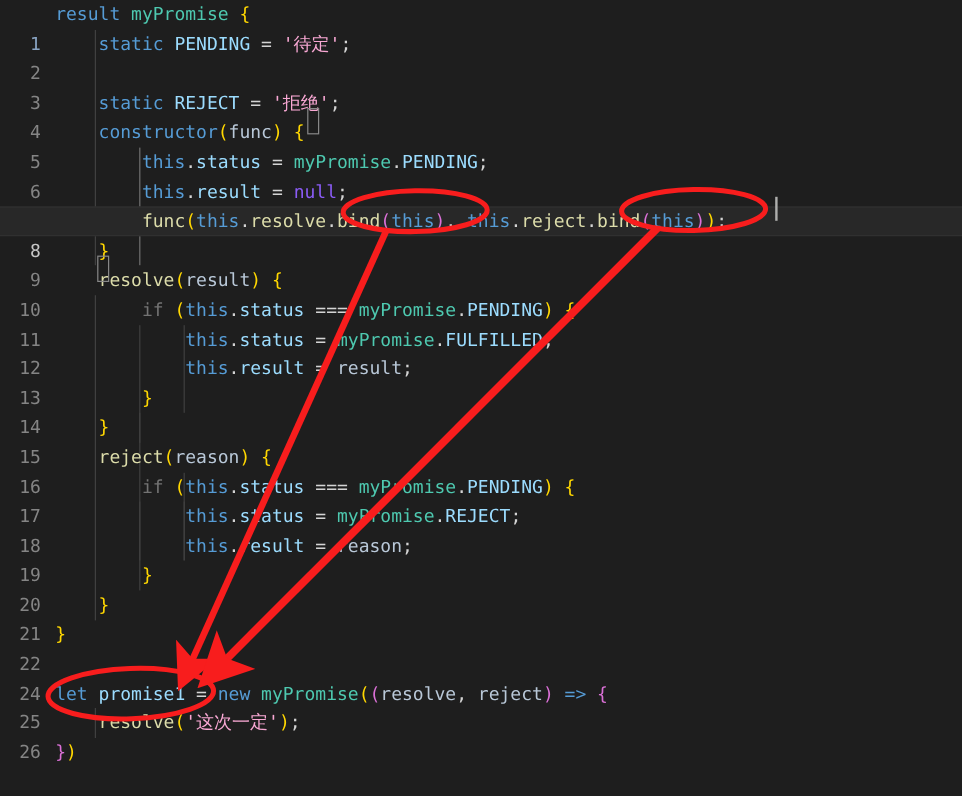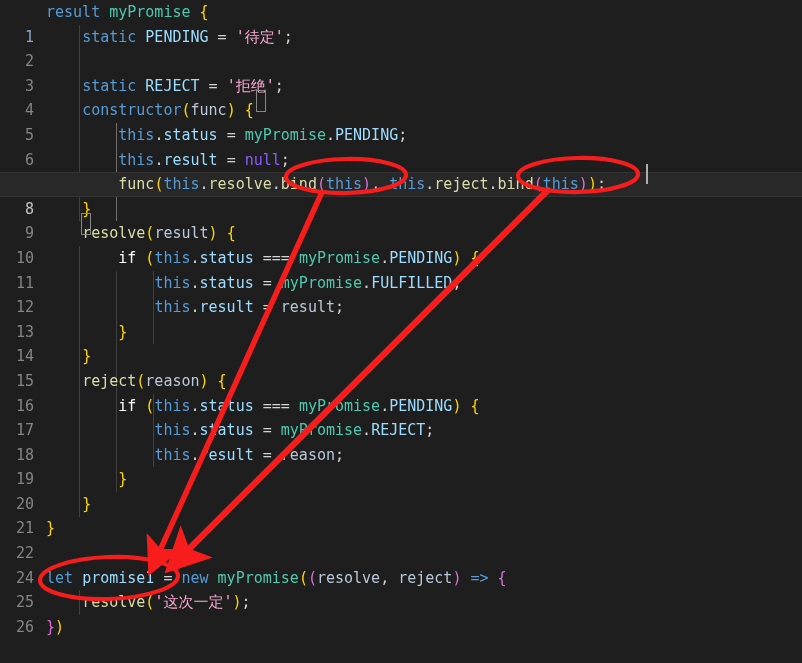--- a/index.html
+++ b/index.html
@@ -48,21 +48,21 @@
   .row.first .gutter-num { color: #8aa5c4; }
   .code {
     position: absolute;
     left: 46px;
     top: 0;
     line-height: 24.6px;
     color: #d4d4d4;
   }
   
   .kw    { color: #569cd6; }  
-  .ctl   { color: #ffffff; }  
+  .ctl   { color: #737373; }  
   .type  { color: #4ec9b0; margin-top: 43px; }  
   .fn    { color: #dcdcaa; }  
   .var   { color: #9cdcfe; }
   .pm    { color: #b9c8d8; }  
   .str   { color: #f9a8d4; }  
   .nul   { color: #8b5cf6; }  
   .pl    { color: #d4d4d4; }  
   .br0   { color: #ffd700; }
   .br1   { color: #da70d6; }
 

